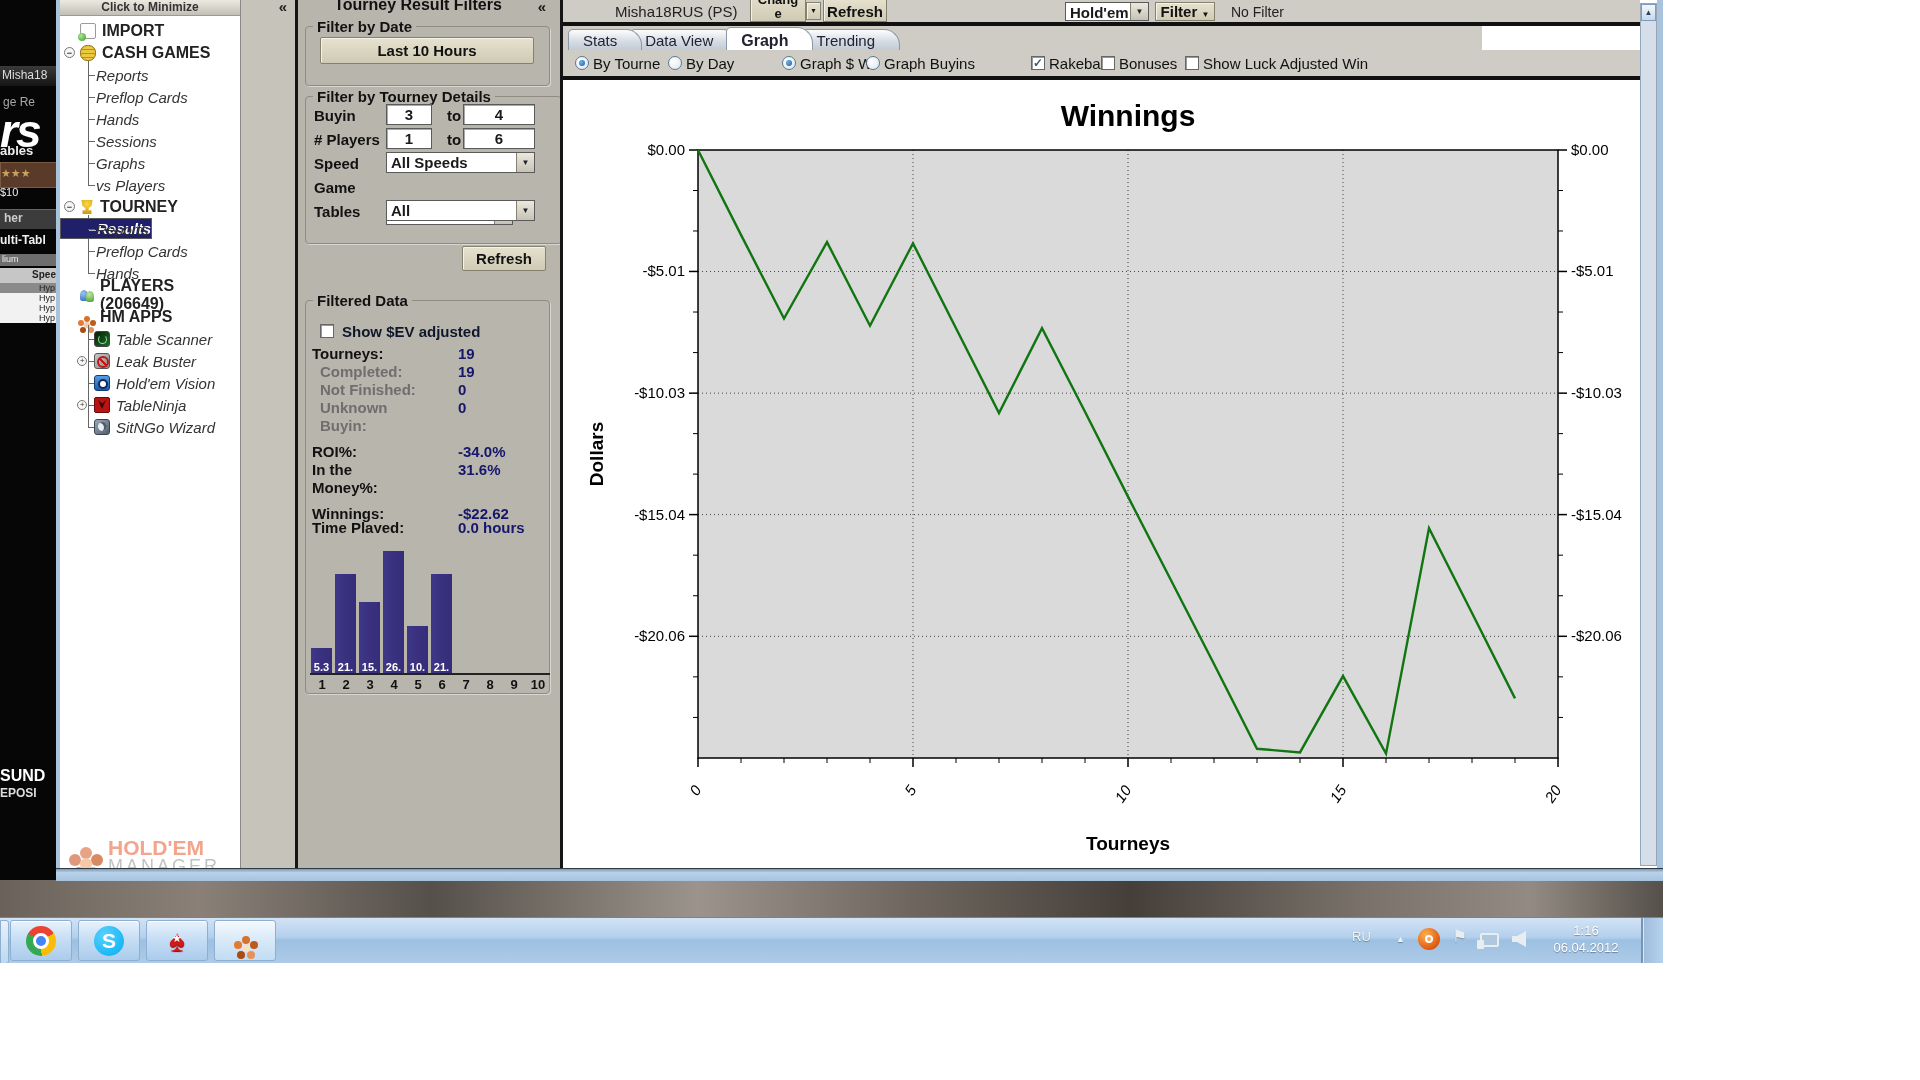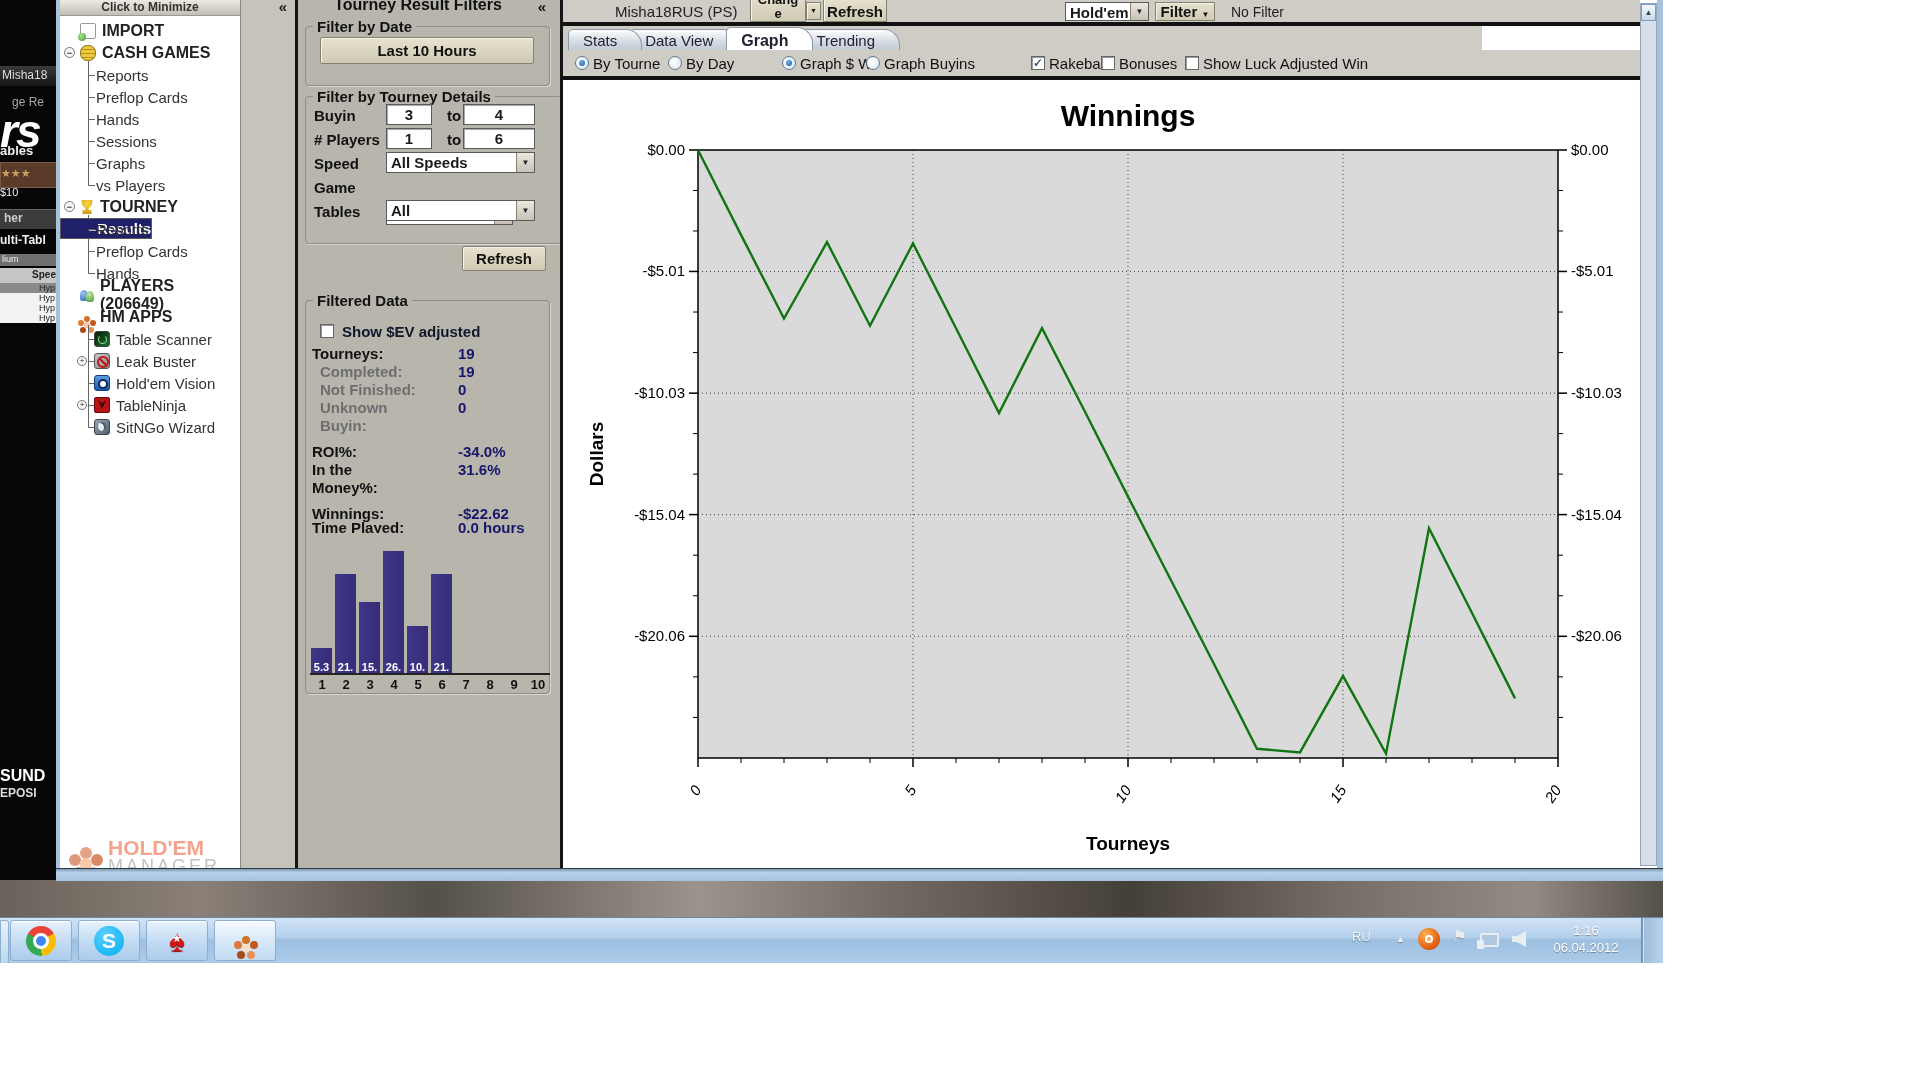--- a/index.html
+++ b/index.html
@@ -4,21 +4,21 @@
 <style>
   html,body{margin:0;padding:0;background:#fff;}
   body{width:1920px;height:1080px;position:relative;font-family:"Liberation Sans",sans-serif;color:#1a1a1a;}
   .abs{position:absolute;}
   .screen{position:absolute;left:0;top:0;width:1663px;height:963px;overflow:hidden;background:#fff;}
 
   
   .bg-left{position:absolute;left:0;top:0;width:56px;height:917px;background:#060606;overflow:hidden;}
   .frag{position:absolute;left:0;width:56px;white-space:nowrap;overflow:hidden;}
   .f-title{top:66px;height:18px;background:linear-gradient(#3a3a3a,#151515);color:#ddd;font-size:12px;padding:2px 0 0 2px;}
-  .f-menu{top:95px;color:#a8a8a8;font-size:12px;padding-left:12px;}
+  .f-menu{top:95px;color:#a8a8a8;font-size:12px;padding-left:3px;}
   .f-rs{top:104px;color:#fff;font-size:46px;font-weight:bold;font-style:italic;letter-spacing:-2px;}
   .f-ables{top:143px;color:#eee;font-size:13px;font-weight:bold;}
   .f-stars{top:162px;height:20px;background:#5a3a28;color:#c8a060;font-size:11px;padding-top:4px;border:1px solid #7a5a40;}
   .f-stake{top:186px;color:#eee;font-size:11px;}
   .f-her{top:209px;height:18px;background:#3c3c3c;color:#ccc;font-size:12px;font-weight:bold;border-top:1px solid #666;padding:1px 0 0 4px;}
   .f-multi{top:233px;color:#f0f0f0;font-size:12px;font-weight:bold;}
   .f-lium{top:254px;height:12px;background:#6e6e6e;color:#eee;font-size:9px;padding-left:2px;}
   .f-spee{top:268px;height:14px;background:#c6c6c6;color:#222;font-size:10px;font-weight:bold;text-align:right;padding:1px 1px 0 0;}
   .hyp-row{height:10px;font-size:9px;color:#222;text-align:right;padding-right:1px;line-height:10px;}
   .f-sund{top:767px;color:#fff;font-size:16px;font-weight:bold;}
@@ -32,21 +32,21 @@
   .frame-right{left:1657px;top:0;width:6px;height:868px;background:#a9c3dd;}
   .frame-bottom{left:56px;top:868px;width:1607px;height:12px;background:linear-gradient(#7e98b2,#b9d2ea 30%,#a5c2de);border-top:1px solid #2e3a46;}
 
   
   .sidebar{left:60px;top:0;width:180px;height:868px;background:#fff;border-right:1px solid #8a8a8a;overflow:hidden;}
   .sidebar-header{height:15px;background:linear-gradient(#ece9e1,#c2bfb7);border-bottom:1px solid #999;
     font-size:12px;font-weight:bold;color:#333;text-align:center;line-height:14px;}
   .tree{position:absolute;left:0;top:20px;width:180px;}
   .t-row{position:relative;height:22px;display:flex;align-items:center;}
   .t-row.sec{font-weight:bold;font-size:16px;padding-left:20px;color:#222;}
-  .t-row.child{font-size:15px;padding-left:36px;color:#333;}
+  .t-row.child{font-size:15px;padding-left:36px;color:#333;font-style:italic;}
   .t-row.child.app{padding-left:34px;}
   .t-row.child.sel{background:#20206a;color:#fff;}
   .t-children{position:relative;}
   .t-children::before{content:"";position:absolute;left:28px;top:-3px;bottom:11px;border-left:1px solid #666;}
   .t-row.child::before{content:"";position:absolute;left:28px;top:11px;width:7px;border-top:1px solid #666;}
   .t-row.child.sel::before{border-color:#bbb;}
   .expand{position:absolute;left:4px;top:5px;width:11px;height:11px;border:1px solid #777;border-radius:50%;
     background:#f6f6f6;font-size:9px;line-height:10px;text-align:center;color:#333;box-sizing:border-box;}
   .expand.sub{left:17px;top:6px;width:10px;height:10px;font-size:8px;line-height:8px;}
   .t-icon{display:inline-block;width:14px;height:14px;margin-right:6px;flex:0 0 auto;position:relative;}

